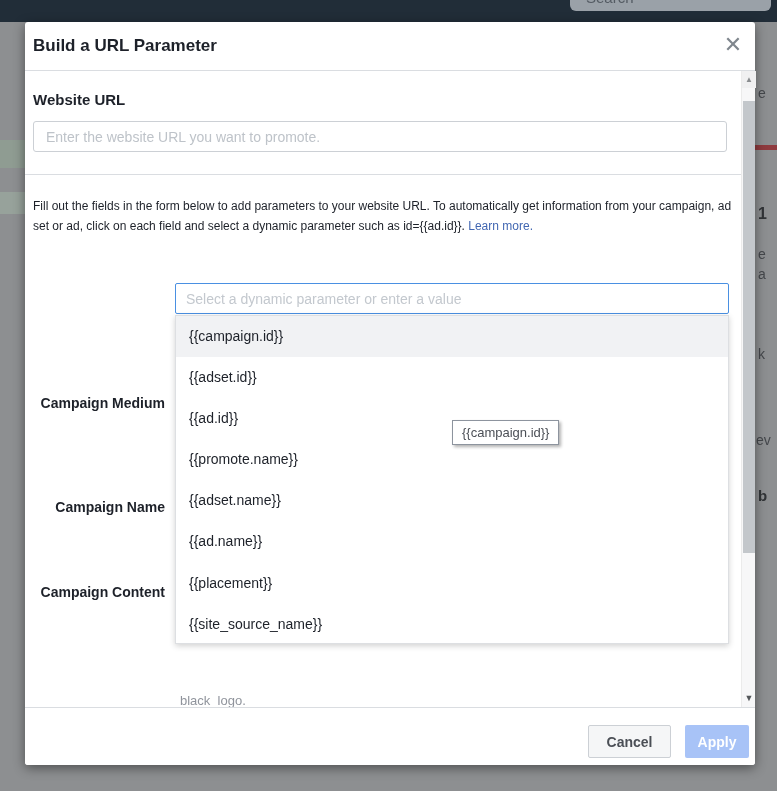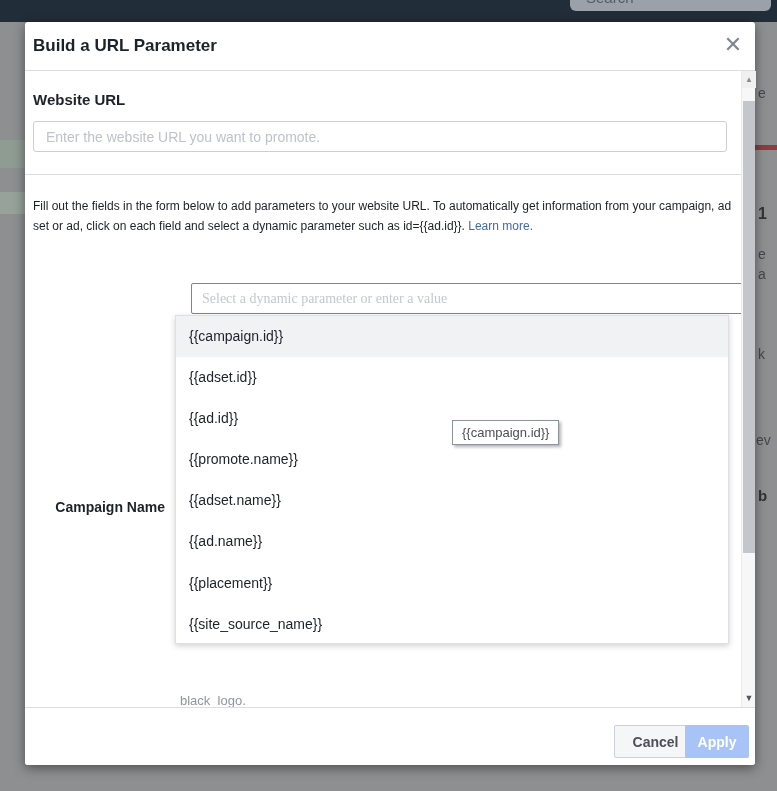--- a/index.html
+++ b/index.html
@@ -39,39 +39,39 @@
   .url-input { position:absolute; left:8px; top:50px; width:694px; height:31px; border:1px solid #ccd0d5; border-radius:3px; padding:0 12px; font-size:14px; font-family:inherit; color:#1d2129; }
   .url-input::placeholder { color:#bec3c9; }
   .divider { position:absolute; left:0px; top:103px; width:720px; height:1px; background:#dadde1; }
 
   .intro { position:absolute; left:8px; top:125px; width:702px; font-size:12px; line-height:20px; color:#1d2129; }
   .intro a { color:#4267b2; text-decoration:none; }
 
   .field-label { position:absolute; left:8px; width:132px; height:31px; line-height:31px; text-align:right; font-size:14px; font-weight:bold; color:#1d2129; white-space:nowrap; }
   .fl-0 { top:212px; } .fl-1 { top:317px; } .fl-2 { top:421px;text-align:right; } .fl-3 { top:506px; }
 
-  .param-input { position:absolute; left:150px; top:212px; width:554px; height:31px; border:1px solid #4a90e2; border-radius:2px; padding:0 10px; font-size:14px; font-family:Liberation Serif, serif; color:#1d2129; outline:none;margin-left:16px; }
+  .param-input { position:absolute; left:150px; top:212px; width:554px; height:31px; border:1px solid #4a90e2; border-radius:2px; padding:0 10px; font-size:14px; font-family:Liberation Sans, sans-serif; color:#1d2129; outline:none; }
   .param-input::placeholder { color:#c3c8ce; }
 
   .dropdown { position:absolute; left:150px; top:244px; width:554px; height:329px; background:#ffffff; border:1px solid #dddfe2; box-shadow:0 2px 6px rgba(0,0,0,0.18); z-index:5; }
   .dd-item { height:41.1px; line-height:41.1px; padding-left:13px; font-size:14px; color:#1d2129; cursor:pointer; }
   .dd-item.hl { background:#f1f2f4; }
 
   .tooltip { position:absolute; left:427px; top:349px; background:#ffffff; border:1px solid #8d949e; box-shadow:2px 2px 3px rgba(0,0,0,0.3); padding:4px 9px; font-size:13px; color:#4b4f56; z-index:6; white-space:nowrap; }
 
   .helper-text { position:absolute; left:155px; top:622px; font-size:13px; color:#90949c; }
 
   
   .scrollbar { position:absolute; left:716px; top:49px; width:14px; height:636px; background:#f7f7f8; border-left:1px solid #ebebeb; }
   .sb-up { position:absolute; left:0; top:0; width:14px; height:17px; background:#f0f0f1; color:#8a8d90; font-size:8px; text-align:center; line-height:17px; }
   .sb-thumb { position:absolute; left:1px; top:30px; width:12px; height:452px; background:#c3c7cb; }
   .sb-down { position:absolute; left:0; bottom:2px; width:14px; height:14px; color:#54575a; font-size:9px; text-align:center; line-height:14px; }
 
   .modal-footer { position:absolute; left:0; top:685px; width:730px; height:58px; background:#ffffff; border-top:1px solid #dadde1; border-radius:0 0 3px 3px; z-index:7; }
-  .btn-cancel { position:absolute; left:563px; top:17px; width:83px; height:33px; background:#f5f6f7; border:1px solid #ccd0d5; border-radius:2px; font-size:14px; font-weight:bold; color:#4b4f56; font-family:inherit; cursor:pointer;margin-left:26px; }
+  .btn-cancel { position:absolute; left:563px; top:17px; width:83px; height:33px; background:#f5f6f7; border:1px solid #ccd0d5; border-radius:2px; font-size:14px; font-weight:bold; color:#4b4f56; font-family:inherit; cursor:pointer; }
   .btn-apply { position:absolute; left:660px; top:17px; width:64px; height:33px; background:#a8c3f7; border:none; border-radius:2px; font-size:14px; font-weight:bold; color:#ffffff; font-family:inherit; }
 </style>
 </head>
 <body>
 
 <div class="screen">
 
   <div class="top-header">
     <div class="search-box">Search</div>
   </div>
@@ -109,21 +109,23 @@
 
       <div class="section-label">Website URL</div>
       <input class="url-input" type="text" placeholder="Enter the website URL you want to promote." style="">
 
       <div class="divider"></div>
 
       <div class="intro"><span>Fill out the fields in the form below to add parameters to your website URL. To automatically get information from your campaign, ad set or ad, click on each field and select a dynamic parameter such as id={{ad.id}}. </span><a href="#">Learn more.</a></div>
 
       <input class="param-input" type="text" placeholder="Select a dynamic parameter or enter a value" style="">
 
+      <div class="field-label fl-1">Campaign Medium</div>
       <div class="field-label fl-2">Campaign Name</div>
+      <div class="field-label fl-3">Campaign Content</div>
 
       <div class="helper-text">black_logo.</div>
 
       <div class="dropdown">
         <div class="dd-item hl">{{campaign.id}}</div>
         <div class="dd-item">{{adset.id}}</div>
         <div class="dd-item">{{ad.id}}</div>
         <div class="dd-item">{{promote.name}}</div>
         <div class="dd-item">{{adset.name}}</div>
         <div class="dd-item">{{ad.name}}</div>

